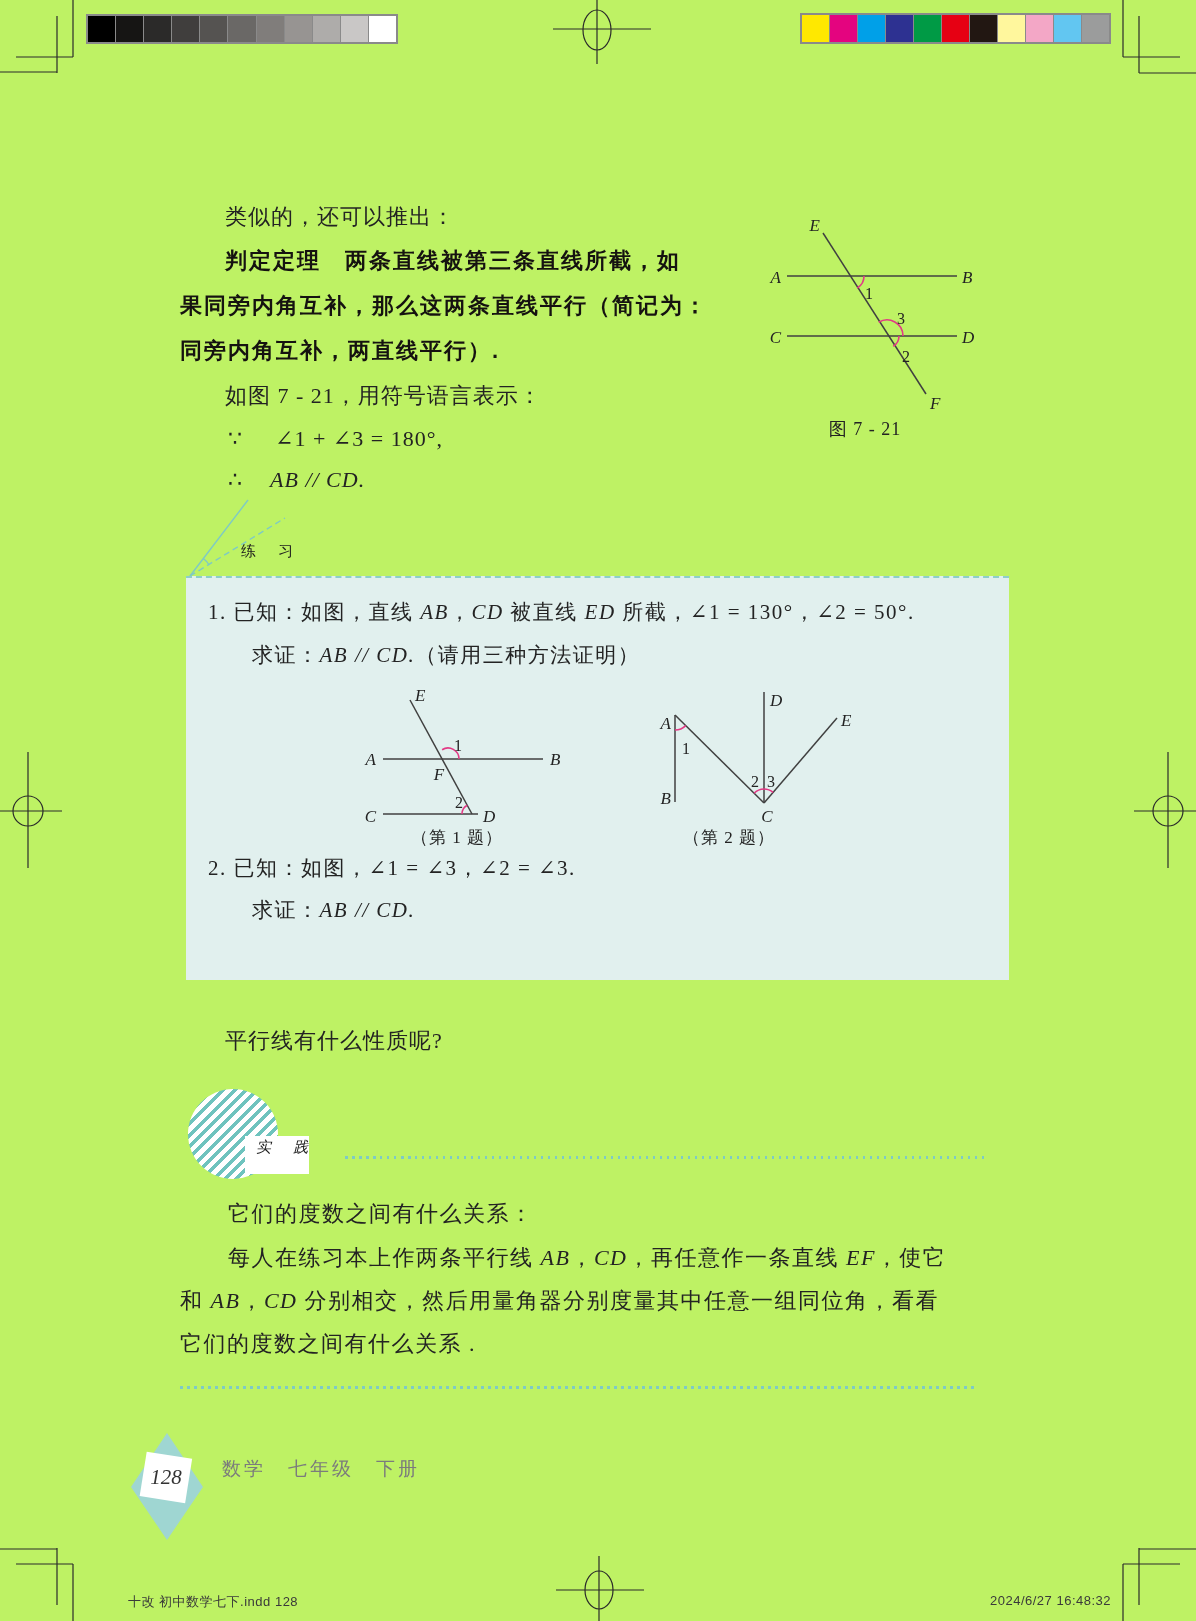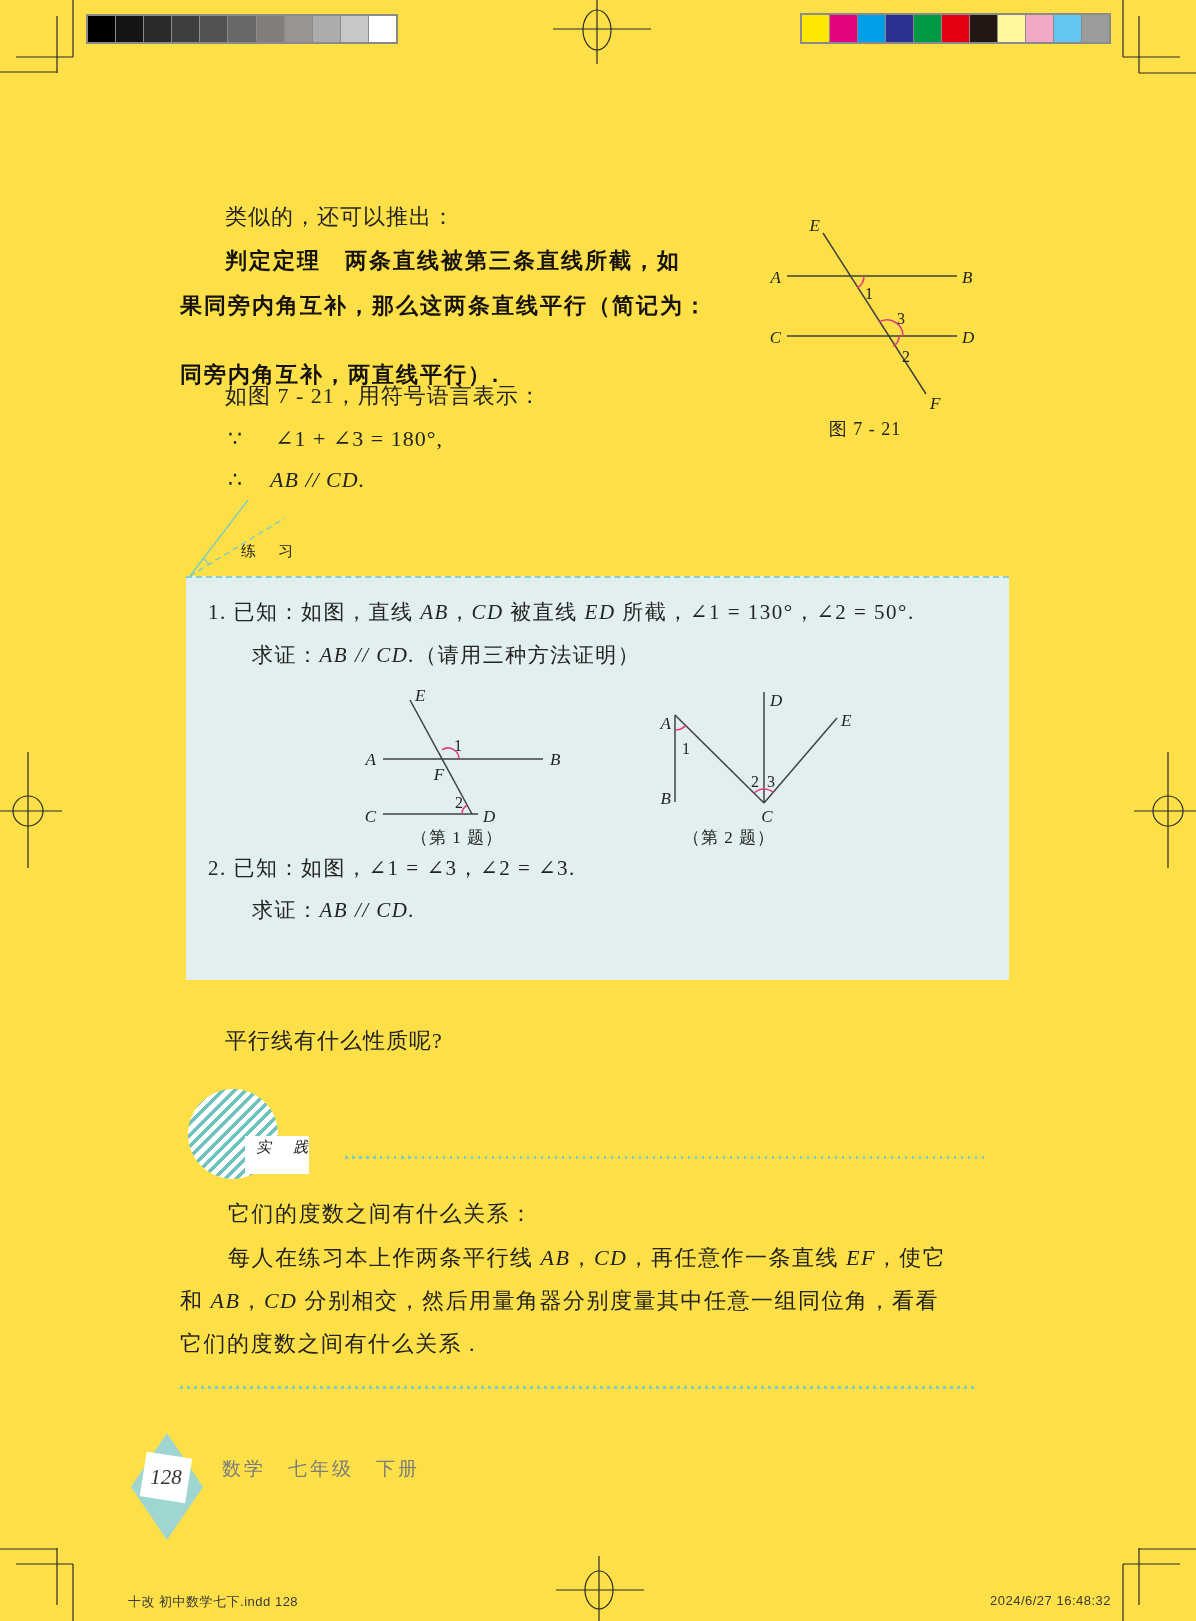--- a/index.html
+++ b/index.html
@@ -1,16 +1,16 @@
 <!DOCTYPE html>
 <html><head>
 <meta charset="utf-8">
 <style>
   html,body{margin:0;padding:0;background:#f0f0f0;}
-  #page{position:relative;width:1196px;height:1621px;background:#fde047;overflow:hidden;
+  #page{position:relative;width:1196px;height:1621px;background:#bef264;overflow:hidden;
         font-family:"Liberation Serif","DejaVu Serif",serif;color:#232323;}
   .abs{position:absolute;}
   .seg-it{font-style:italic;}
   .bodyline{font-size:22px;letter-spacing:1px;white-space:nowrap;}
   .boldline{font-family:"Liberation Sans","DejaVu Sans",sans-serif;font-weight:700;
             font-size:22px;letter-spacing:2px;color:#151210;white-space:nowrap;}
   .probline{font-size:21px;letter-spacing:1.5px;white-space:nowrap;}
   .actline{font-size:22px;letter-spacing:1.5px;white-space:nowrap;}
   .figcap{font-size:17px;letter-spacing:1px;text-align:center;}
   .bars{display:flex;gap:1px;background:#8a8a8a;border:2px solid #8a8a8a;}
@@ -106,21 +106,21 @@
       <div class="swatch" style="background: rgb(34, 23, 18);"></div>
       <div class="swatch" style="background: rgb(255, 247, 157);"></div>
       <div class="swatch" style="background: rgb(243, 167, 198);"></div>
       <div class="swatch" style="background: rgb(98, 198, 241);"></div>
       <div class="swatch" style="background: rgb(155, 156, 156);"></div>
     </div>
 
   <div class="abs bodyline" style="left:225px;top:202px;">类似的，还可以推出：</div>
   <div class="abs boldline" style="left:225px;top:246px;">判定定理　两条直线被第三条直线所截，如</div>
   <div class="abs boldline" style="left:180px;top:291px;">果同旁内角互补，那么这两条直线平行（简记为：</div>
-  <div class="abs boldline" style="left:180px;top:336px;margin-top:24px;">同旁内角互补，两直线平行）.</div>
+  <div class="abs boldline" style="left:180px;top:336px;">同旁内角互补，两直线平行）.</div>
   <div class="abs bodyline" style="left:225px;top:381px;">如图 7 - 21，用符号语言表示：</div>
   <div class="abs bodyline" style="left:228px;top:426px;">
     <span>∵</span><span style="margin-left:32px;">∠1 + ∠3 = 180°,</span>
   </div>
   <div class="abs bodyline" style="left:228px;top:467px;">
     <span>∴</span><span style="margin-left:27px;"><span class="seg-it">AB // CD.</span></span>
   </div>
 
   <svg class="abs" style="left:740px;top:195px;" width="240" height="250" viewBox="0 0 240 250">
     <g stroke="#404040" stroke-width="1.5">

